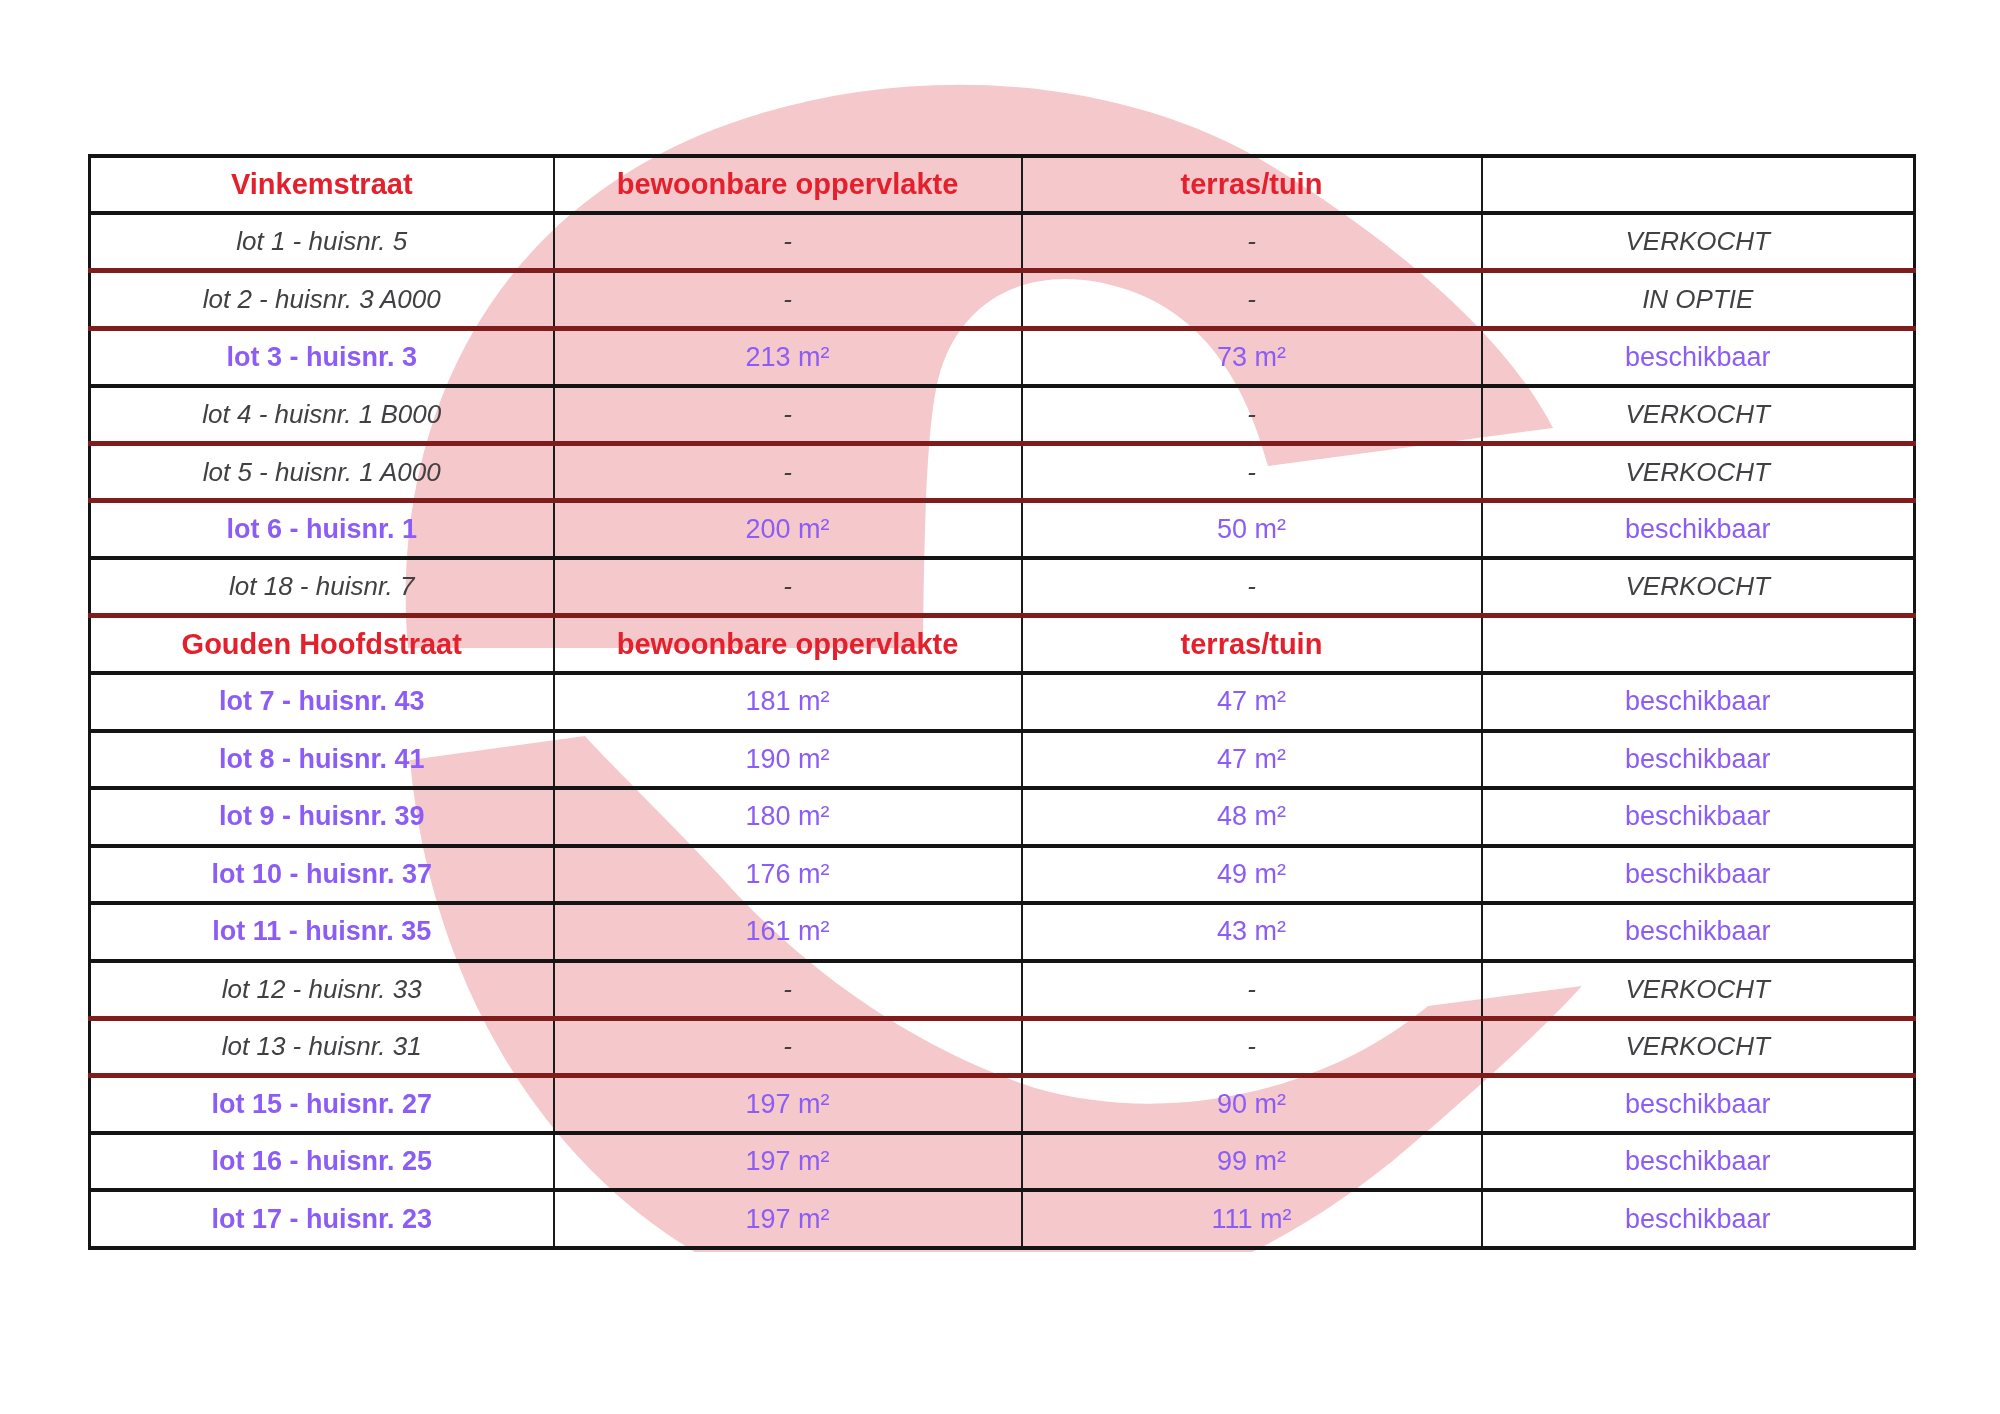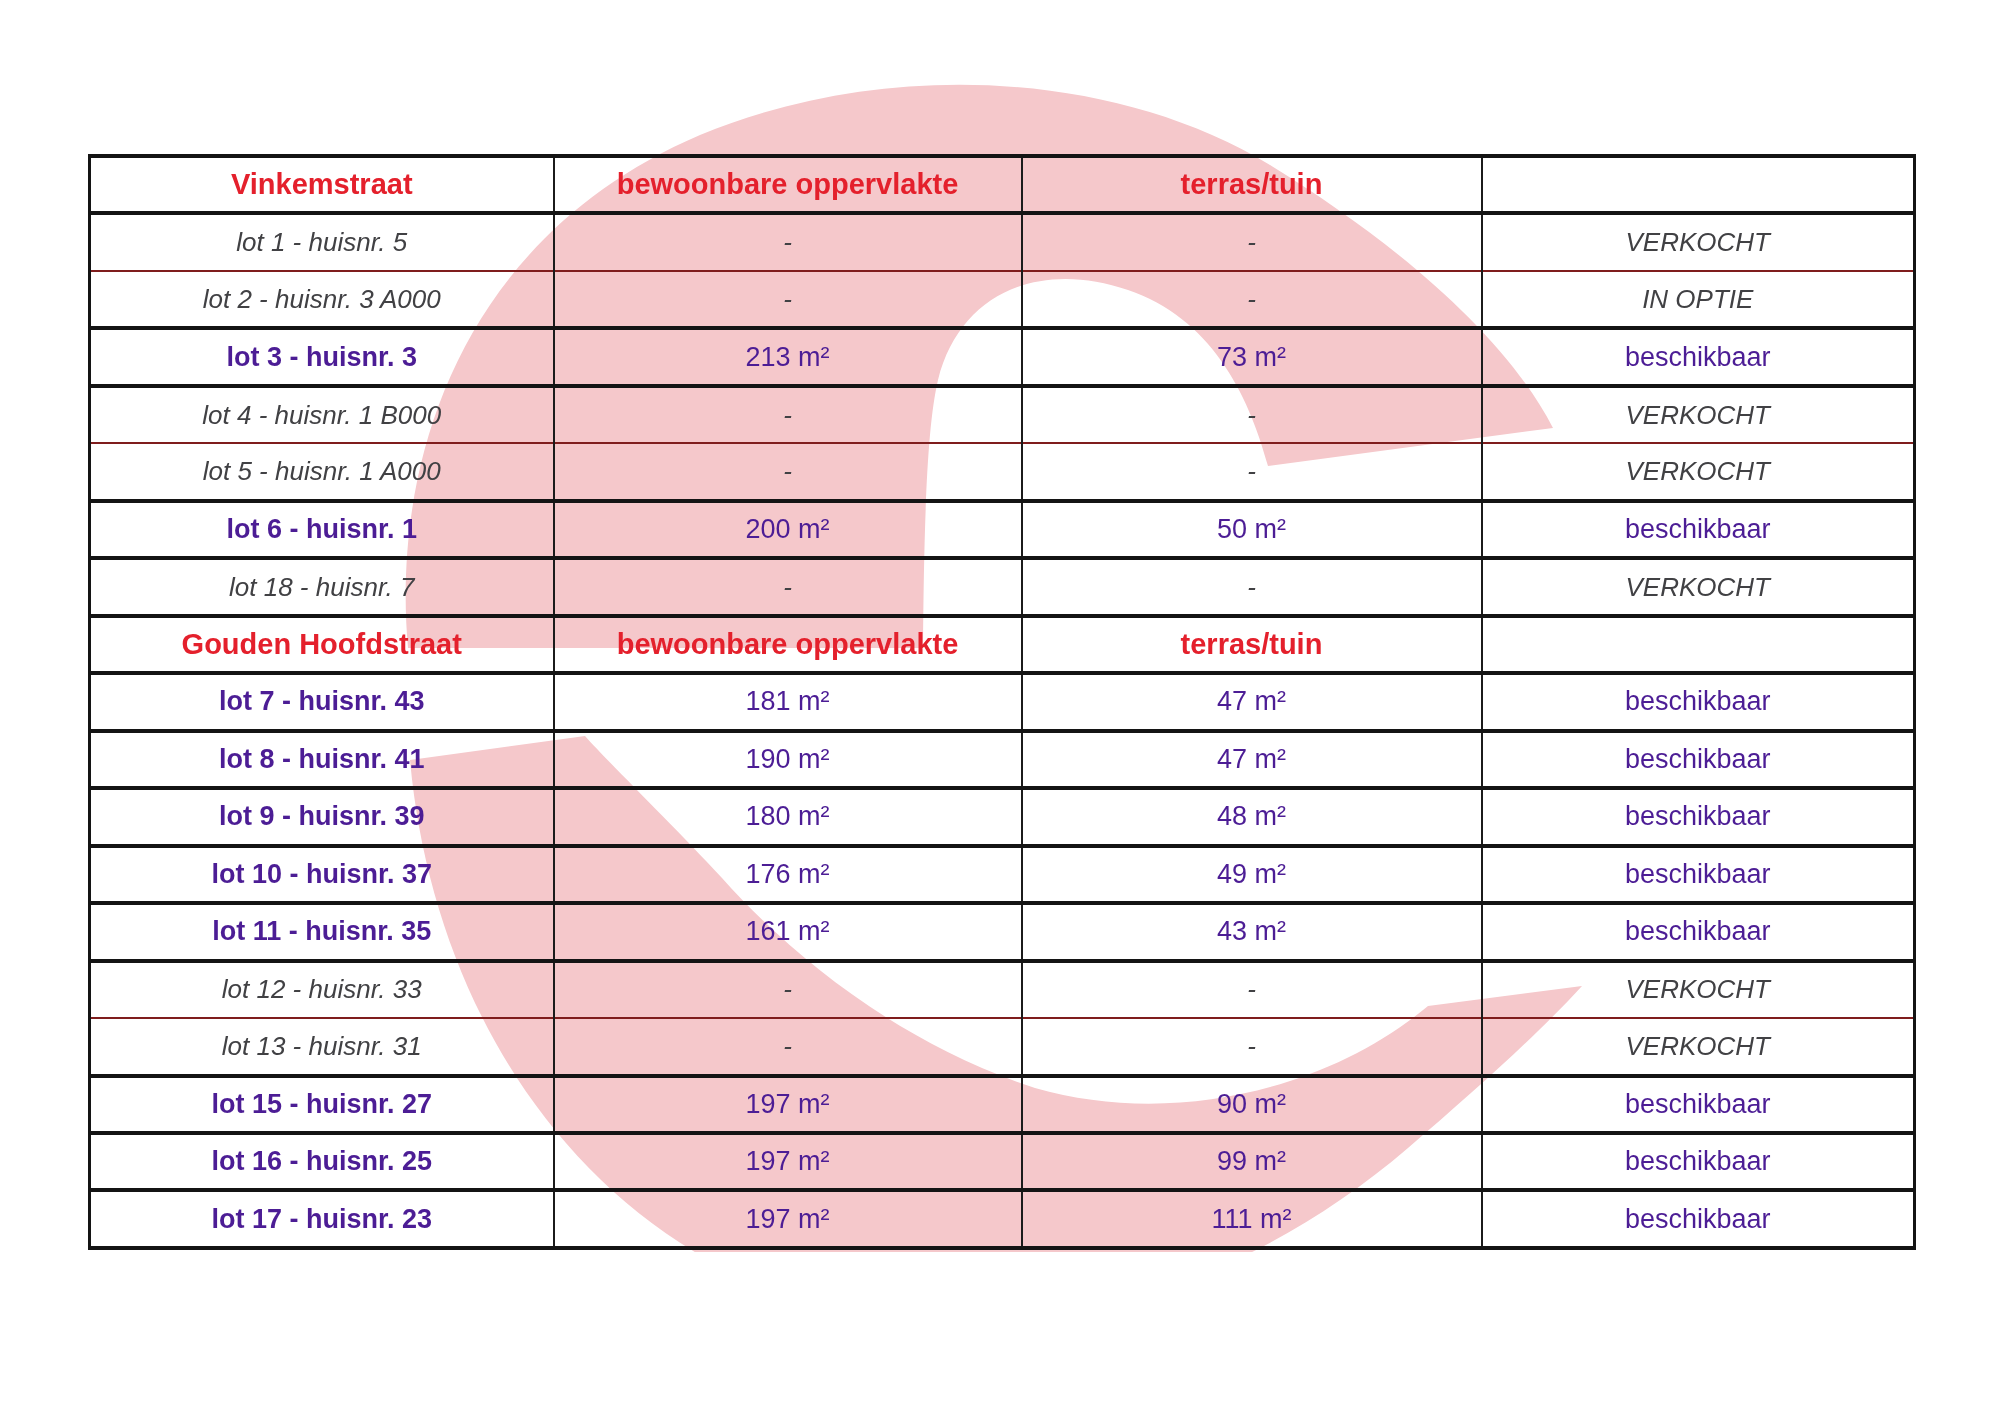--- a/index.html
+++ b/index.html
@@ -35,21 +35,21 @@
     padding:0 6px;
     font-size:27px;
     color:#1d1d1f;
     background:transparent;
     overflow:hidden;
     white-space:nowrap;
   }
   .lot-table tr{
     height:54.8px;
     border-top:2px solid #1b1b1b;
-    border-bottom:2px solid #7f1d1d;
+    border-bottom:5px solid #7f1d1d;
   }
   .lot-table tr.state-header,
   .lot-table tr.state-available{
     border-top:4px solid #141414;
     border-bottom:4px solid #141414;
   }
   .lot-table{ border:3px solid #141414; }
   
   tr.state-header td{
     color:#e4202c;
@@ -59,21 +59,21 @@
   
   tr.state-sold td, tr.state-option td{
     font-style:italic;
     font-weight:400;
     color:#414144;
     font-size:26px;
   }
   
   tr.state-available td{
     font-weight:500;
-    color:#4c1d95;
+    color:#8b5cf6;
   }
   tr.state-available td.c-label,
   tr.state-available td.c-status{
     font-weight:700;
   }
   tr.state-available td.c-status{ font-weight:400; }
 </style>
 </head>
 <body>
 

